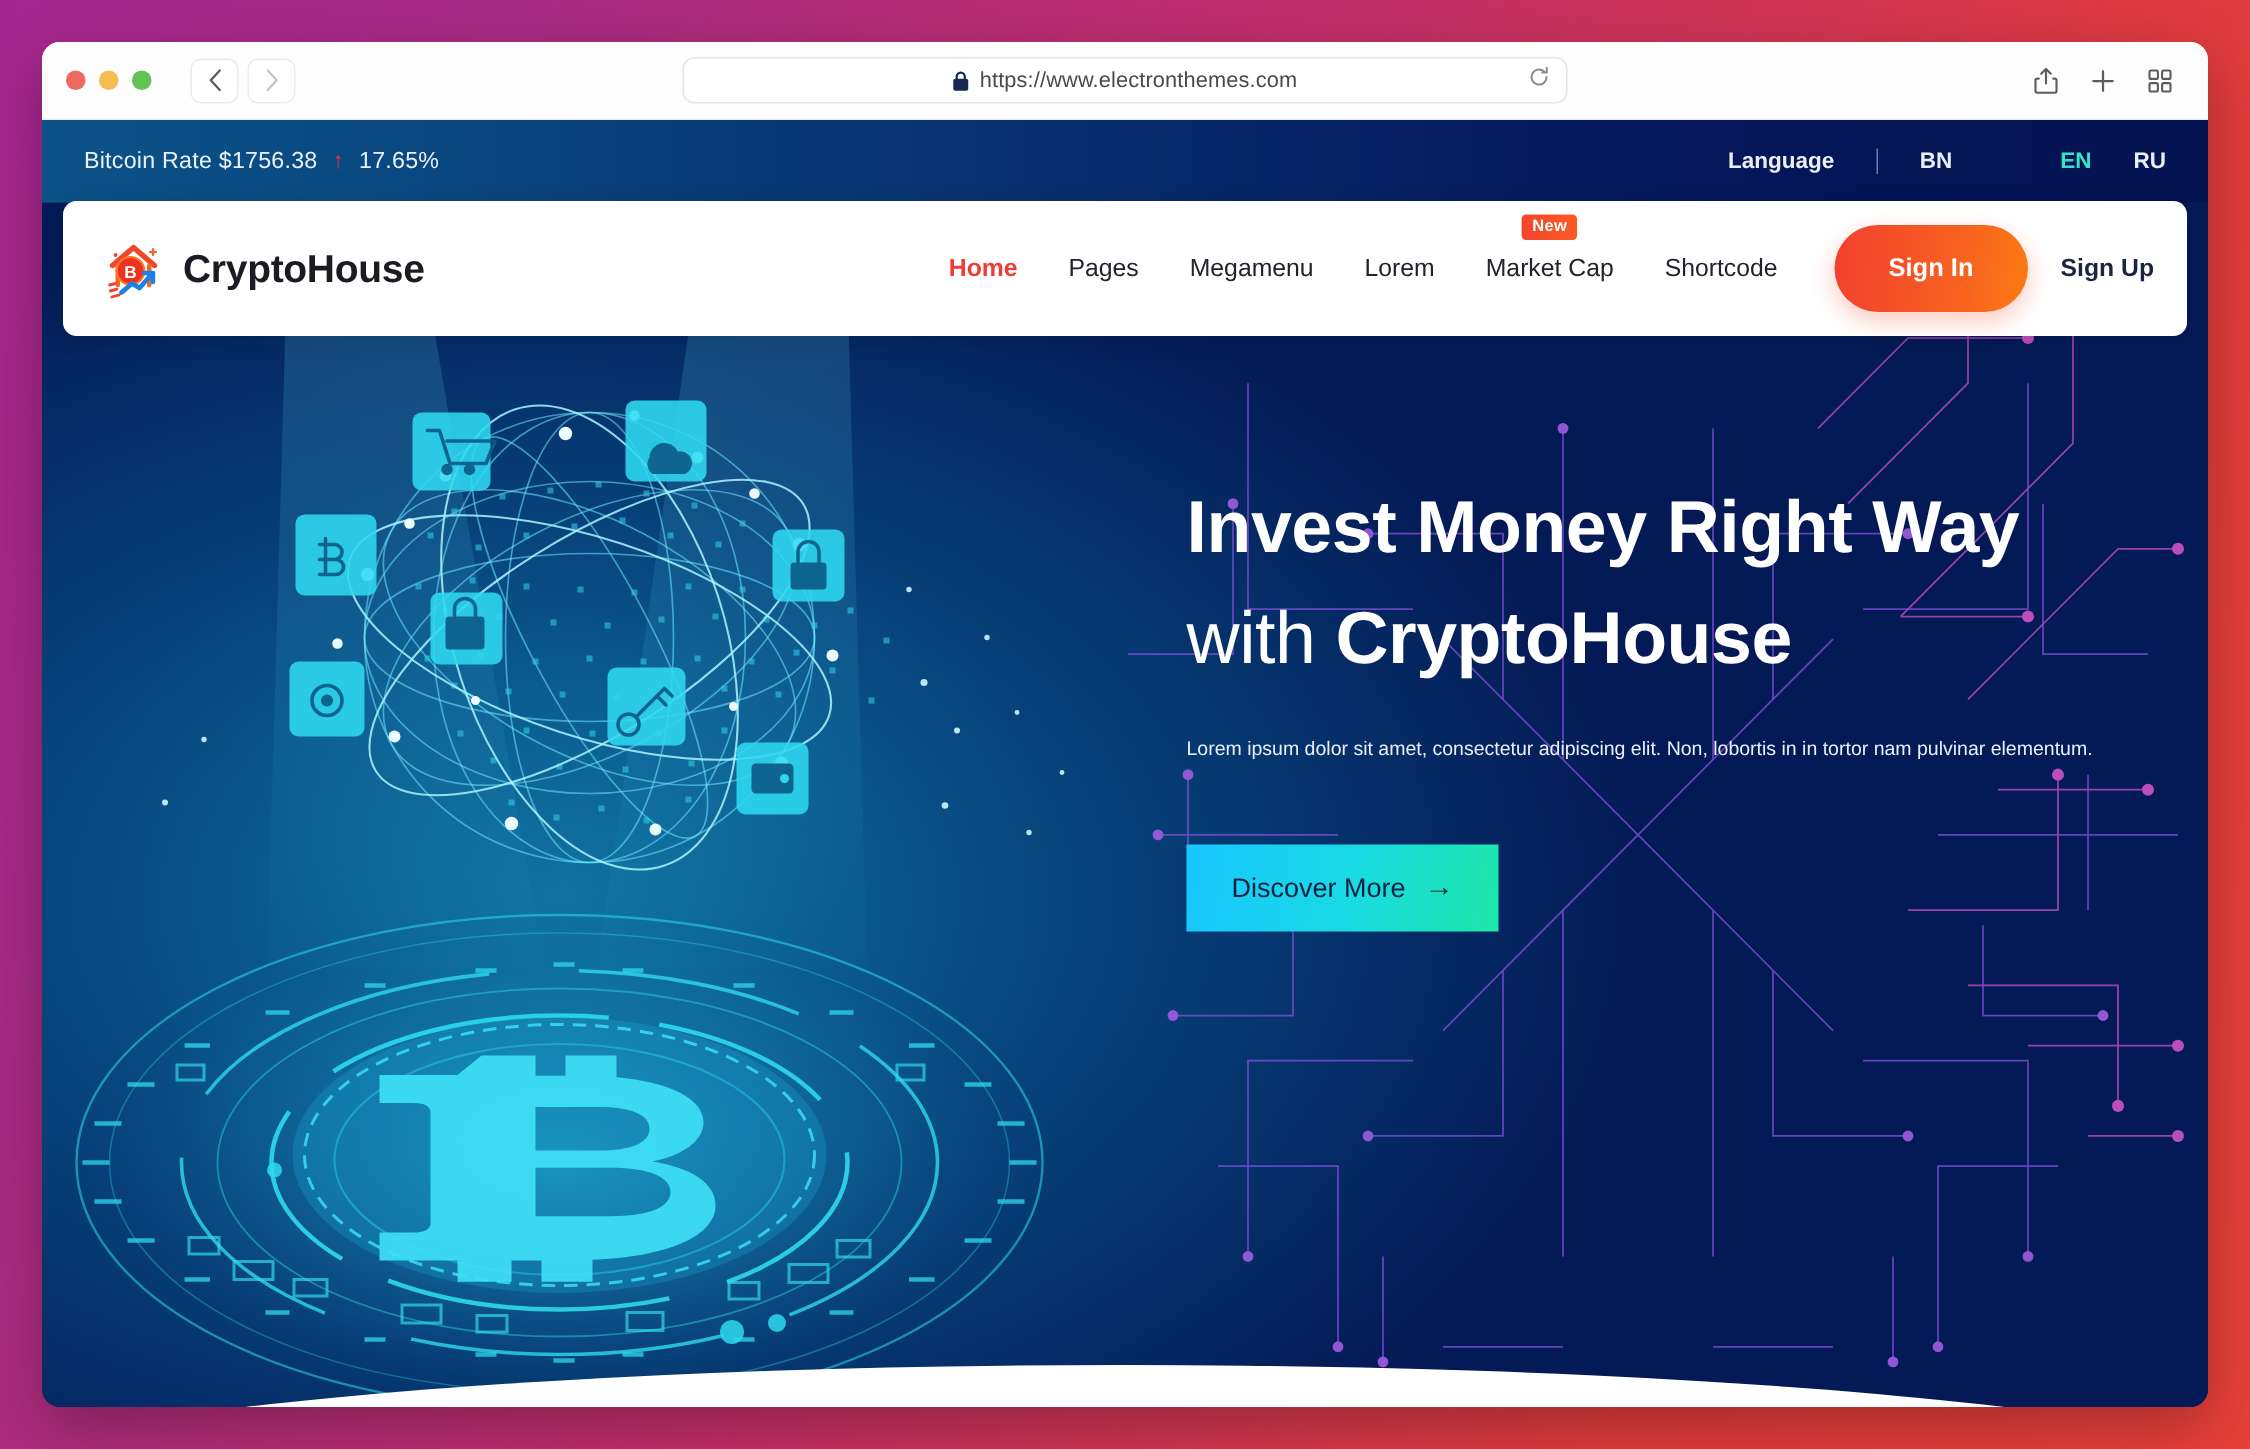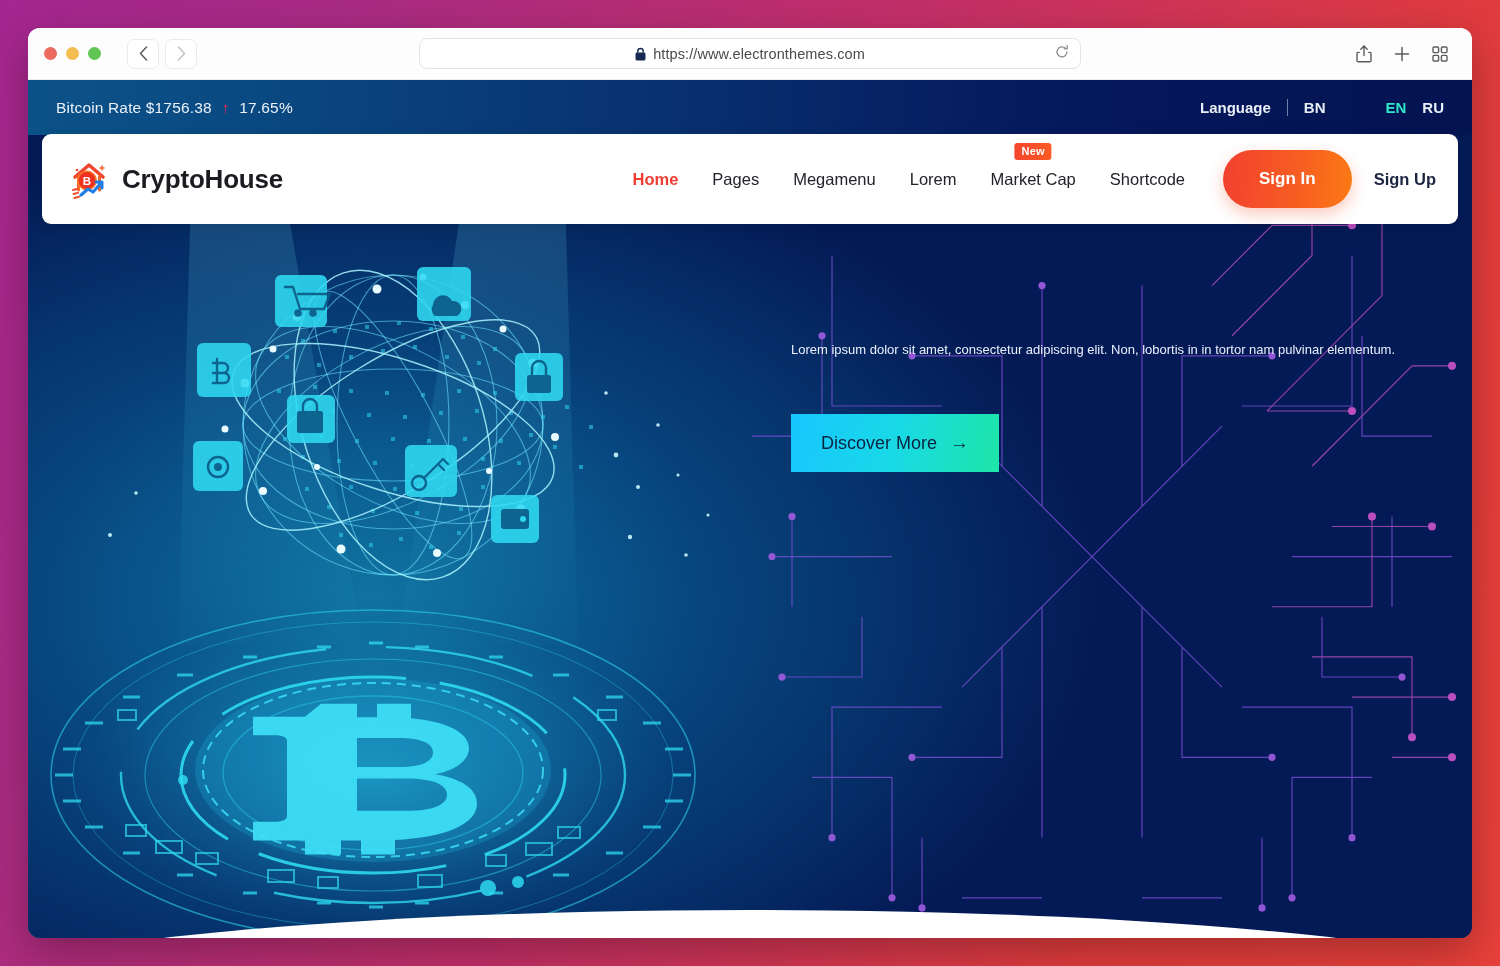--- a/index.html
+++ b/index.html
@@ -27,21 +27,21 @@
   .navbtns { display:flex; gap:6px; margin-left:26px; }
   .navbtn {
     width:32px; height:30px; border-radius:7px; background:#fff;
     border:1px solid #ebebeb; display:flex; align-items:center; justify-content:center;
   }
   .navbtn svg { display:block; }
 
   .urlwrap { position:absolute; left:0; right:0; display:flex; justify-content:center; pointer-events:none; }
   .urlbar {
     pointer-events:auto;
-    width:662px; height:31px; border:1px solid #e4e4e4; border-radius:8px;
+    width:590px; height:31px; border:1px solid #e4e4e4; border-radius:8px;
     background:#fff; display:flex; align-items:center; justify-content:center;
     position:relative;
   }
   .urltext { font-size:14.5px; color:#4a4a4a; letter-spacing:.1px; }
   .lockicon { margin-right:7px; display:flex; }
   .reload { position:absolute; right:11px; top:50%; transform:translateY(-50%); }
 
   .chrome-right { margin-left:auto; display:flex; gap:6px; align-items:center; }
   .cbtn { width:32px; height:30px; border-radius:7px; display:flex; align-items:center; justify-content:center; }
 
@@ -50,21 +50,21 @@
 
   
   .topbar {
     position:relative; height:55px;
     background:linear-gradient(90deg,#0b5288 0%,#0a4a82 14%,#08306e 45%,#05185c 72%,#041351 100%);
     display:flex; align-items:center; padding:0 28px; z-index:6;
   }
   .rate { font-size:15.5px; color:#eaf1f8; display:flex; align-items:center; gap:10px; letter-spacing:.15px;}
   .rate .arrow { color:#f0274b; font-size:15px; font-weight:700; line-height:1; }
   .rate .pct { color:#eaf1f8; }
-  .langwrap { margin-left:auto; display:flex; align-items:center; gap:16px; font-size:15px; font-weight:700; }
+  .langwrap { margin-left:auto; display:flex; align-items:center; gap:28px; font-size:15px; font-weight:700; }
   .langwrap .lbl { color:#e9eff7; }
   .sep { width:1px; height:17px; background:#8fa4c4; opacity:.75; }
   .lang { color:#e9eff7; font-weight:700; }
   .lang.active { color:#2fe6c6;padding-left:44px; }
 
   
   .headerwrap { position:relative; z-index:7; padding:0 14px; margin-top:-1px; }
   .header {
     height:90px; background:#fff; border-radius:9px;
     display:flex; align-items:center; padding:0 22px 0 24px;
@@ -509,20 +509,24 @@
           <circle cx="660" cy="350" r="1.6"></circle>
             <circle cx="588" cy="268" r="1.8"></circle>
           <circle cx="92" cy="410" r="2"></circle>
             <circle cx="118" cy="368" r="1.8"></circle>
           <circle cx="690" cy="390" r="1.6"></circle>
             <circle cx="668" cy="430" r="1.8"></circle>
         </g>
       </svg>
 
       <div class="copy">
+        <h1 class="h1">
+          <span>Invest Money Right Way</span><br>
+          <span class="light">with </span><span class="bold">CryptoHouse</span>
+        </h1>
         <p class="lead">Lorem ipsum dolor sit amet, consectetur adipiscing elit. Non, lobortis in in tortor nam pulvinar elementum.</p>
         <button class="cta">
           <span>Discover More</span>
           <span class="ar">→</span>
         </button>
       </div>
 
       <div class="bottom-curve"></div>
     </div>
 

